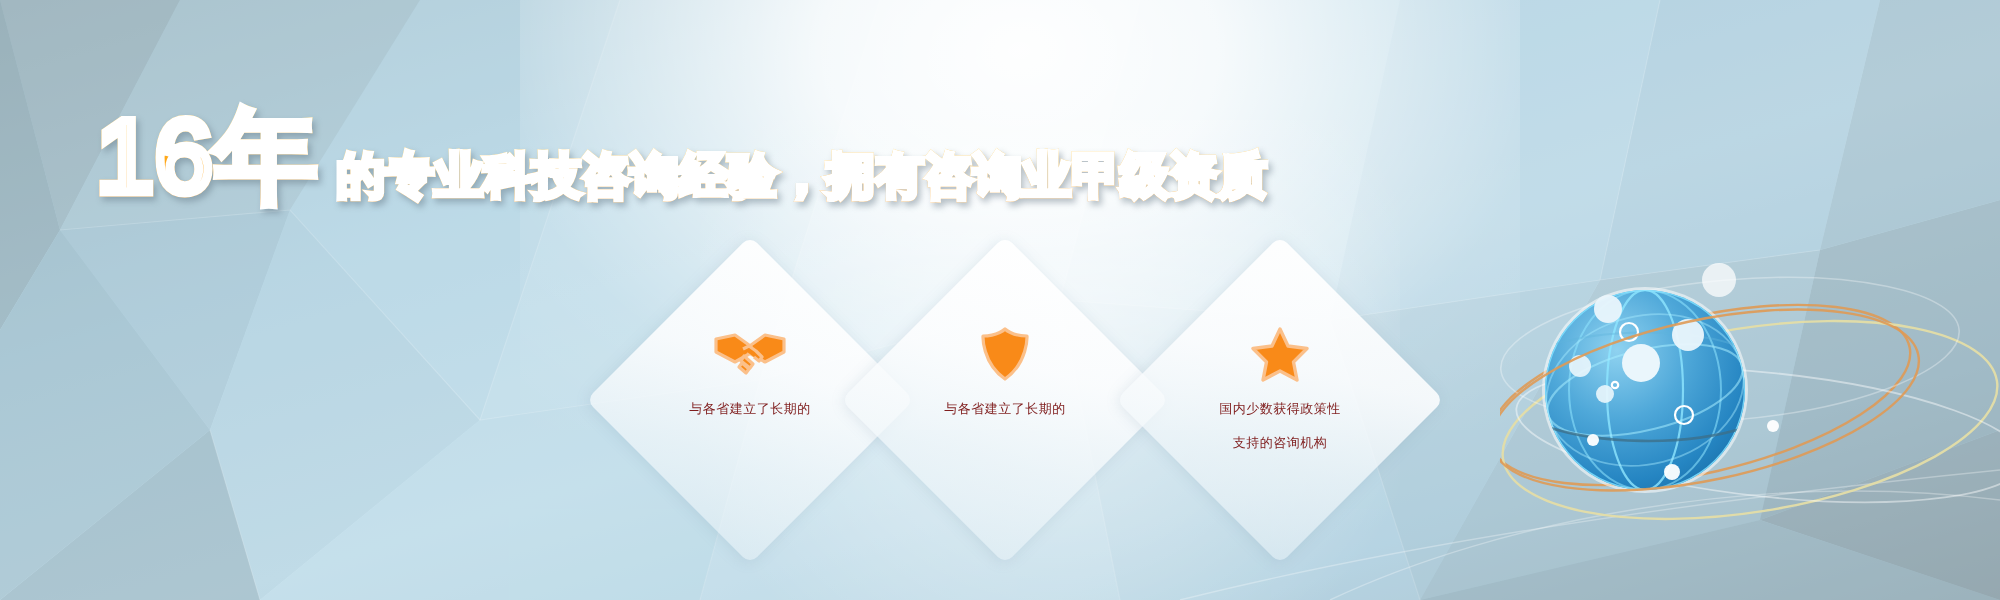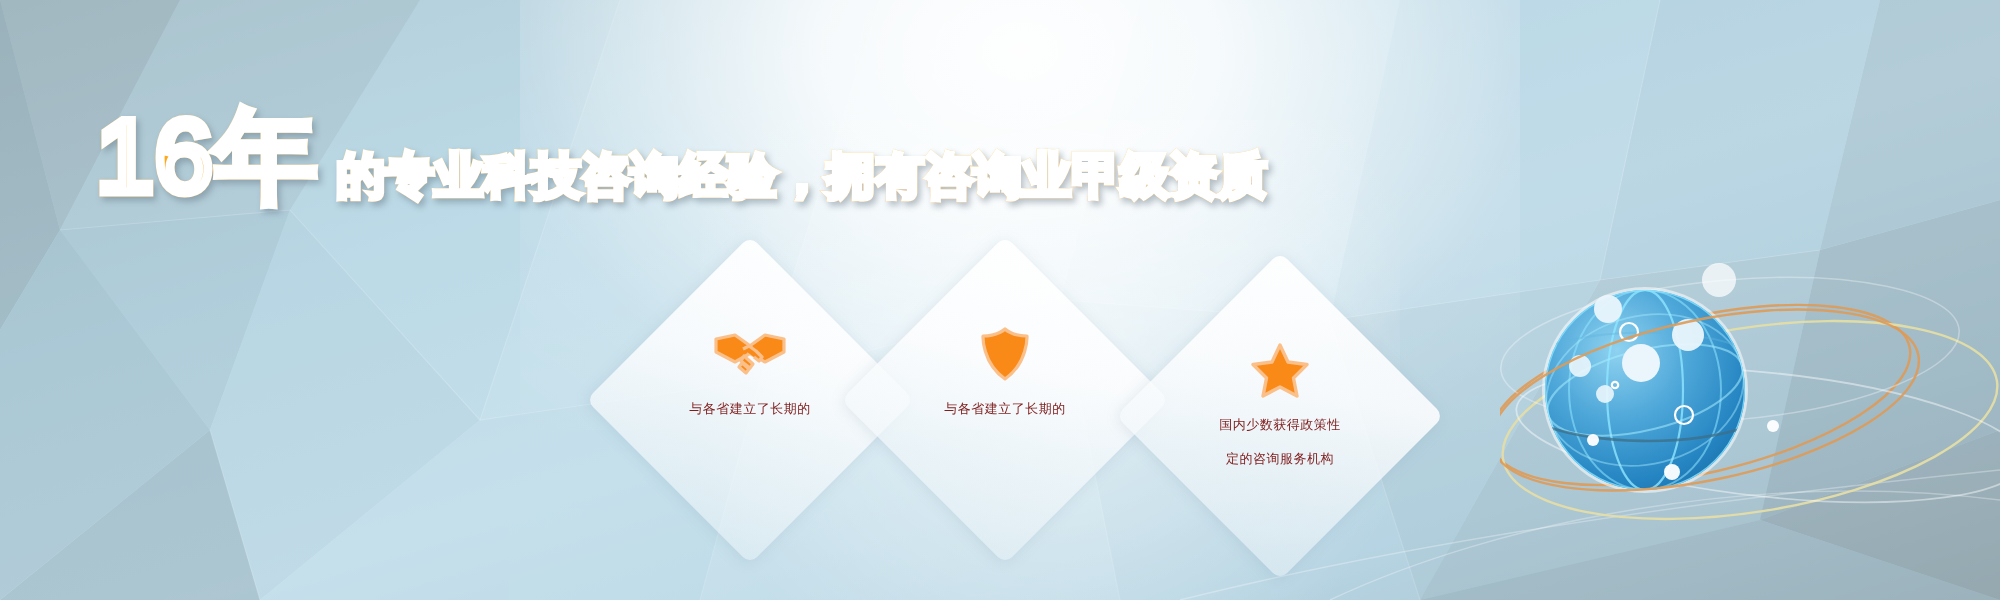--- a/index.html
+++ b/index.html
@@ -90,21 +90,21 @@
     display:block;
     font-size:13px;
     line-height:34px;
     color:#7f1d1d;
     letter-spacing:.5px;
     white-space:nowrap;
   }
 
   #card-0{ left:634px; top:284px; }
   #card-1{ left:889px; top:284px; }
-  #card-2{ left:1164px; top:300px; }
+  #card-2{ left:1164px; top:284px; }
 
   
   .globe-wrap{ position:absolute; left:1500px; top:230px; width:500px; height:370px; z-index:4; }
 </style>
 </head>
 <body>
 
 <div id="banner">
 
   <svg class="bg-svg" viewBox="0 0 2000 600" preserveAspectRatio="none">
@@ -215,21 +215,21 @@
     <div class="card" id="card-2">
       <div class="diamond"></div>
       <div class="inner">
         <div class="icon">
           <svg width="58" height="55" viewBox="0 0 58 55">
             <path d="M29,2 L37,19 L56,21.5 L42.5,35 L46,53 L29,44 L12,53 L15.5,35 L2,21.5 L21,19 Z" fill="#F98A18" stroke="#FBC08A" stroke-width="3.4" stroke-linejoin="round"></path>
           </svg>
         </div>
         <div class="lines">
           <span class="line">国内少数获得政策性</span>
-          <span class="line">定的咨询服务机构</span>
+          <span class="line">支持的咨询机构</span>
         </div>
       </div>
     </div>
   </div>
 
   <div class="globe-wrap">
     <svg width="500" height="370" viewBox="0 0 500 370">
       <defs>
         <radialGradient id="gsphere" cx="0.36" cy="0.30" r="0.82">
           <stop offset="0" stop-color="#8FD2F0"></stop>

